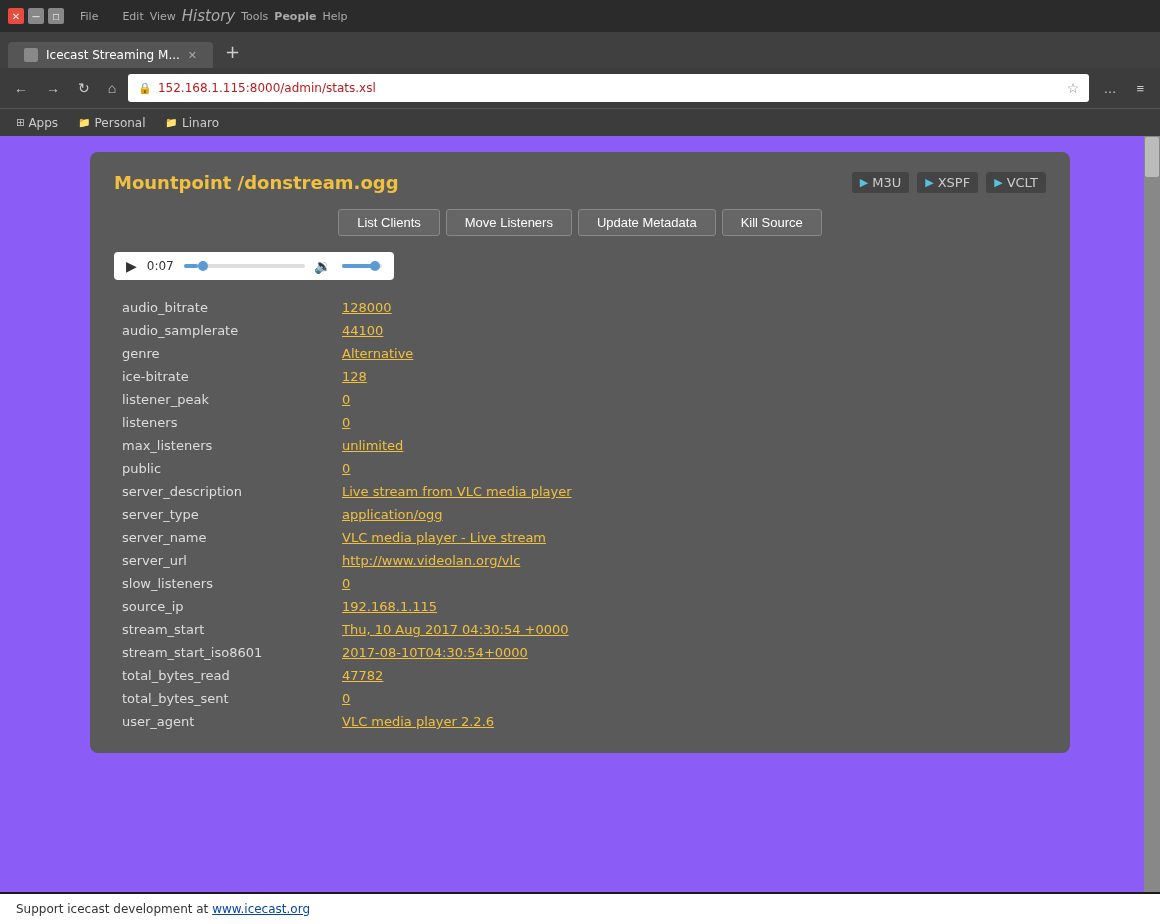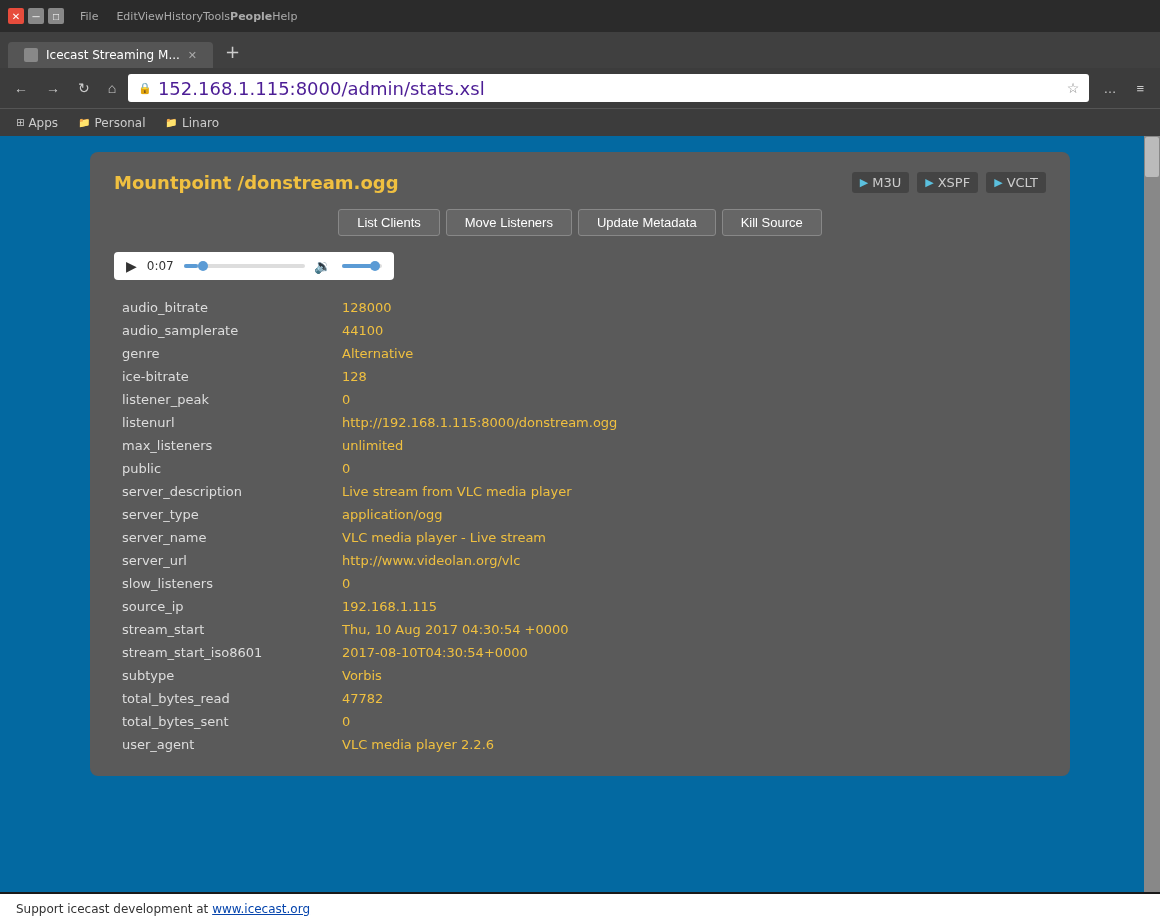--- a/index.html
+++ b/index.html
@@ -14,32 +14,32 @@
     .tab { background: #595959; color: #ccc; padding: 6px 16px; border-radius: 4px 4px 0 0; font-size: 12px; display: flex; align-items: center; gap: 8px; cursor: pointer; min-width: 160px; }
     .tab.active { background: #555; color: #fff; }
     .tab-favicon { width: 14px; height: 14px; background: #888; border-radius: 2px; }
     .tab-close { color: #aaa; font-size: 11px; cursor: pointer; margin-left: auto; }
 
     
     .address-bar-row { background: #3c3c3c; display: flex; align-items: center; padding: 4px 8px; gap: 6px; height: 40px; }
     .nav-btn { background: transparent; border: none; color: #ccc; cursor: pointer; font-size: 14px; padding: 2px 6px; border-radius: 3px; }
     .address-bar { flex: 1; background: #fff; border-radius: 3px; padding: 4px 10px; font-size: 13px; color: #333; display: flex; align-items: center; gap: 6px; height: 28px; }
     .address-lock { color: #888; font-size: 11px; }
-    .address-text { color: #4c1d95; font-size: 18px; }
+    .address-text { color: #b91c1c; font-size: 12px; }
     .star-btn { color: #888; font-size: 14px; margin-left: auto; }
     .menu-btns { display: flex; gap: 4px; }
     .menu-btn { background: transparent; border: none; color: #ccc; cursor: pointer; font-size: 13px; padding: 2px 8px; }
 
     
     .bookmarks-bar { background: #3c3c3c; display: flex; align-items: center; padding: 2px 8px; height: 28px; gap: 4px; border-top: 1px solid #555; }
     .bookmark-item { color: #ccc; font-size: 12px; padding: 2px 8px; cursor: pointer; border-radius: 3px; display: flex; align-items: center; gap: 4px; }
     .bm-icon { font-size: 10px; }
 
     
-    .page-content { background: #0369a1; width: 100%; height: calc(924px - 136px - 32px); display: flex; flex-direction: column; align-items: center; padding: 16px; overflow-y: auto; }
+    .page-content { background: #8b5cf6; width: 100%; height: calc(924px - 136px - 32px); display: flex; flex-direction: column; align-items: center; padding: 16px; overflow-y: auto; }
 
     .mountpoint-card { background: #5a5a5a; border-radius: 8px; padding: 20px 24px; width: 980px; max-width: 100%; }
 
     .card-header { display: flex; align-items: center; justify-content: space-between; margin-bottom: 16px; }
     .mountpoint-title { color: #f0c040; font-size: 18px; font-weight: bold; }
     .header-links { display: flex; gap: 8px; align-items: center; }
     .header-link { color: #ccc; font-size: 13px; cursor: pointer; display: flex; align-items: center; gap: 4px; background: #444; border-radius: 3px; padding: 3px 8px; }
     .link-icon { font-size: 11px; color: #5bc0de; }
 
     .action-buttons { display: flex; gap: 6px; margin-bottom: 16px; justify-content: center; }
@@ -54,44 +54,44 @@
     .progress-thumb { width: 10px; height: 10px; background: #5b9bd5; border-radius: 50%; position: absolute; top: -3px; left: 12%; }
     .volume-icon { color: #333; font-size: 14px; }
     .volume-bar-container { width: 40px; height: 4px; background: #ddd; border-radius: 2px; position: relative; cursor: pointer; }
     .volume-fill { height: 100%; background: #5b9bd5; border-radius: 2px; width: 75%; }
     .volume-thumb { width: 10px; height: 10px; background: #5b9bd5; border-radius: 50%; position: absolute; top: -3px; left: 70%; }
 
     
     .stats-table { width: 100%; border-collapse: collapse; }
     .stats-table tr td { padding: 4px 8px; font-size: 13px; }
     .stats-table tr td:first-child { color: #ddd; width: 220px; }
-    .stats-table tr td:last-child { color: #f0c040; }
+    .stats-table tr td:last-child { color: #f0c040; text-decoration: underline; }
 
     
     .page-footer { background: #fff; width: 100%; padding: 8px 16px; font-size: 12px; color: #333; text-align: left; position: fixed; bottom: 0; left: 0; }
     .footer-link { color: #0645ad; text-decoration: underline; cursor: pointer; margin-top: 44px; }
 
     
     .browser-scrollbar { position: fixed; right: 0; top: 136px; width: 16px; height: calc(924px - 136px - 32px); background: #888; }
     .scrollbar-thumb { background: #bbb; width: 14px; height: 40px; margin: 1px; border-radius: 2px; }
   </style>
 </head>
 <body>
 
 <div class="title-bar">
   <div class="title-bar-controls">
     <button class="tb-btn tb-close">✕</button>
     <button class="tb-btn tb-min">─</button>
     <button class="tb-btn tb-max">□</button>
   </div>
-  <div style="display:flex;align-items:center;margin-left:8px;">
+  <div style="display:flex;align-items:center;gap:6px;margin-left:8px;">
     <span style="color:#aaa;font-size:11px;">File</span>
     <span style="color:#aaa;font-size:11px;margin-left:18px;">Edit</span>
     <span style="color:#aaa;font-size:11px;">View</span>
-    <span style="color:#aaa;font-size:11px;">History</span>
+    <span style="color:#aaa;font-size:15px;font-style:italic;">History</span>
     <span style="color:#aaa;font-size:11px;">Tools</span>
     <span style="color:#aaa;font-size:11px;font-weight:bold;">People</span>
     <span style="color:#aaa;font-size:11px;">Help</span>
   </div>
 </div>
 
 <div class="tab-bar">
   <div class="tab active">
     <div class="tab-favicon"></div>
     <span>Icecast Streaming M...</span>
@@ -189,22 +189,22 @@
           </tr>
           <tr>
             <td>ice-bitrate</td>
             <td>128</td>
           </tr>
           <tr>
             <td>listener_peak</td>
             <td>0</td>
           </tr>
           <tr>
-            <td>listenurl</td>
-            <td>http://192.168.1.115:8000/donstream.ogg</td>
+            <td>listeners</td>
+            <td>0</td>
           </tr>
           <tr>
             <td>max_listeners</td>
             <td>unlimited</td>
           </tr>
           <tr>
             <td>public</td>
             <td>0</td>
           </tr>
           <tr>
@@ -231,24 +231,20 @@
             <td>source_ip</td>
             <td>192.168.1.115</td>
           </tr>
           <tr>
             <td>stream_start</td>
             <td>Thu, 10 Aug 2017 04:30:54 +0000</td>
           </tr>
           <tr>
             <td>stream_start_iso8601</td>
             <td>2017-08-10T04:30:54+0000</td>
-          </tr>
-          <tr>
-            <td>subtype</td>
-            <td>Vorbis</td>
           </tr>
           <tr>
             <td>total_bytes_read</td>
             <td>47782</td>
           </tr>
           <tr>
             <td>total_bytes_sent</td>
             <td>0</td>
           </tr>
           <tr>

